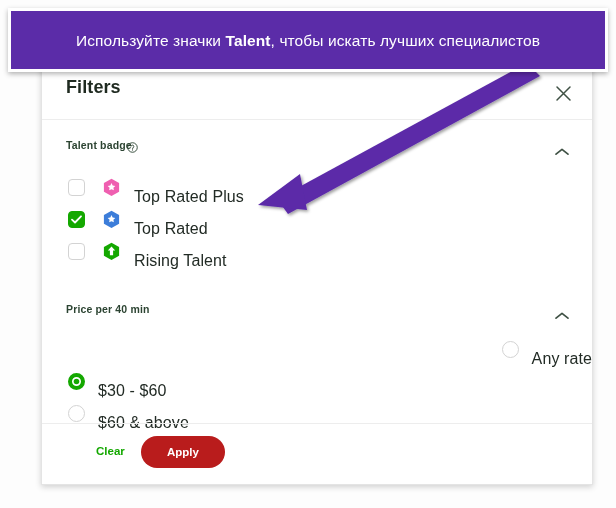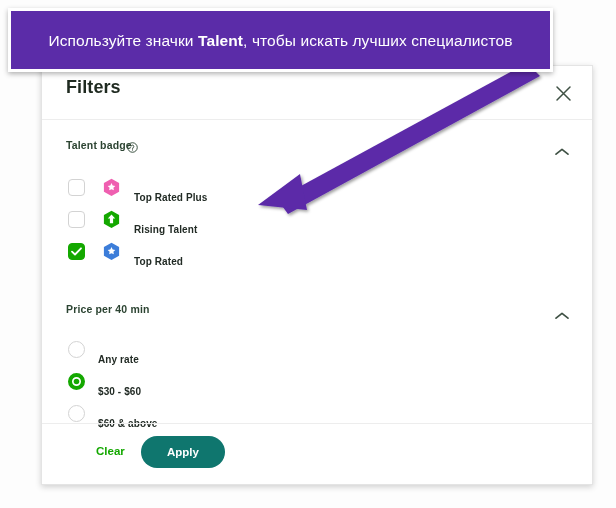--- a/index.html
+++ b/index.html
@@ -59,21 +59,21 @@
   }
   .cb.checked{background:#14a800;border-color:#14a800;
     display:flex;align-items:center;justify-content:center;}
   .cb.checked svg{display:block;}
 
   .badge{
     width:17px;height:19px;margin-left:18px;flex:0 0 auto;
     display:flex;align-items:center;justify-content:center;
   }
   .opt-label{
-    margin-left:14px;font-size:10px;font-weight:bold;color:#222b25;
+    margin-left:14px;font-size:16px;font-weight:normal;color:#222b25;
     letter-spacing:.1px;white-space:nowrap;margin-top:20px;
   }
   .opt-label.radio-lbl{margin-left:13px;}
 
   
   .rb{
     width:17px;height:17px;border:1.7px solid #d3d3d3;border-radius:50%;
     background:#fff;box-sizing:border-box;flex:0 0 auto;
   }
   .rb.selected{
@@ -87,29 +87,29 @@
   .card-footer{
     position:absolute;left:0;right:0;bottom:0;height:60px;
     border-top:1px solid #ededed;
   }
   .clear-link{
     position:absolute;left:26px;top:21px;
     font-size:11.5px;font-weight:bold;color:#14a800;cursor:pointer;padding-left:28px;
   }
   .apply-btn{
     position:absolute;left:99px;top:12px;width:84px;height:32px;
-    background:#0f766e;border-radius:17px;border:none;
+    background:#b91c1c;border-radius:17px;border:none;
     color:#fff;font-size:11.5px;font-weight:bold;
     font-family:"Liberation Sans", sans-serif;
     cursor:pointer;display:flex;align-items:center;justify-content:center;
   }
 
   
   .banner{
-    position:absolute;left:8px;top:8px;width:545px;height:64px;
+    position:absolute;left:8px;top:8px;width:600px;height:64px;
     background:#5b2ca8;
     border:3px solid #ffffff;
     box-shadow:0 2px 5px rgba(0,0,0,.30);
     box-sizing:border-box;
     display:flex;align-items:center;justify-content:center;
     z-index:40;
   }
   .banner-text{
     color:#ffffff;font-size:15.5px;line-height:21px;text-align:center;
     padding:0 14px;letter-spacing:.1px;
@@ -160,57 +160,57 @@
         <span class="badge">
           <svg width="17" height="19" viewBox="0 0 17 19" aria-hidden="true">
             <path d="M8.5 .7 L16.1 5.05 V13.75 L8.5 18.1 L.9 13.75 V5.05 Z" fill="#ef5fb0"></path>
             <path d="M8.5 5.1 l1.18 2.4 2.64.38 -1.91 1.86 .45 2.63 -2.36-1.24 -2.36 1.24 .45-2.63 -1.91-1.86 2.64-.38 Z" fill="#ffffff"></path>
           </svg>
         </span>
         <span class="opt-label">Top Rated Plus</span>
       </div>
 
       <div class="opt-row">
+        <span class="cb checked">
+          <svg width="11" height="9" viewBox="0 0 11 9" aria-hidden="true">
+            <path d="M1 4.6 L4 7.5 L10 1.3" fill="none" stroke="#ffffff" stroke-width="1.8" stroke-linecap="round" stroke-linejoin="round"></path>
+          </svg>
+        </span>
+        <span class="badge">
+          <svg width="17" height="19" viewBox="0 0 17 19" aria-hidden="true">
+            <path d="M8.5 .7 L16.1 5.05 V13.75 L8.5 18.1 L.9 13.75 V5.05 Z" fill="#3c7dd9"></path>
+            <path d="M8.5 5.1 l1.18 2.4 2.64.38 -1.91 1.86 .45 2.63 -2.36-1.24 -2.36 1.24 .45-2.63 -1.91-1.86 2.64-.38 Z" fill="#ffffff"></path>
+          </svg>
+        </span>
+        <span class="opt-label">Top Rated</span>
+      </div>
+
+      <div class="opt-row">
         <span class="cb"></span>
         <span class="badge">
           <svg width="17" height="19" viewBox="0 0 17 19" aria-hidden="true">
             <path d="M8.5 .7 L16.1 5.05 V13.75 L8.5 18.1 L.9 13.75 V5.05 Z" fill="#14a800"></path>
             <path d="M8.5 4.6 L12.2 8.6 H10.1 V13.3 H6.9 V8.6 H4.8 Z" fill="#ffffff"></path>
           </svg>
         </span>
         <span class="opt-label">Rising Talent</span>
-      </div>
-
-      <div class="opt-row">
-        <span class="cb checked">
-          <svg width="11" height="9" viewBox="0 0 11 9" aria-hidden="true">
-            <path d="M1 4.6 L4 7.5 L10 1.3" fill="none" stroke="#ffffff" stroke-width="1.8" stroke-linecap="round" stroke-linejoin="round"></path>
-          </svg>
-        </span>
-        <span class="badge">
-          <svg width="17" height="19" viewBox="0 0 17 19" aria-hidden="true">
-            <path d="M8.5 .7 L16.1 5.05 V13.75 L8.5 18.1 L.9 13.75 V5.05 Z" fill="#3c7dd9"></path>
-            <path d="M8.5 5.1 l1.18 2.4 2.64.38 -1.91 1.86 .45 2.63 -2.36-1.24 -2.36 1.24 .45-2.63 -1.91-1.86 2.64-.38 Z" fill="#ffffff"></path>
-          </svg>
-        </span>
-        <span class="opt-label">Top Rated</span>
       </div>
     </div>
 
     <div class="section" style="margin-top:28px;">
       <div class="section-head">
         <div class="section-title">Price per 40 min</div>
         <div class="chevron">
           <svg width="16" height="10" viewBox="0 0 16 10" aria-hidden="true">
             <path d="M2 7.2 L8 2.4 L14 7.2" fill="none" stroke="#3f5144" stroke-width="1.7" stroke-linecap="round" stroke-linejoin="round"></path>
           </svg>
         </div>
       </div>
 
-      <div class="opt-row" style="margin-top:4px;">
+      <div class="opt-row" style="margin-top:4px;justify-content:flex-end;">
         <span class="rb"></span>
         <span class="opt-label radio-lbl">Any rate</span>
       </div>
 
 
       <div class="opt-row">
         <span class="rb selected"></span>
         <span class="opt-label radio-lbl">$30 - $60</span>
       </div>
 

